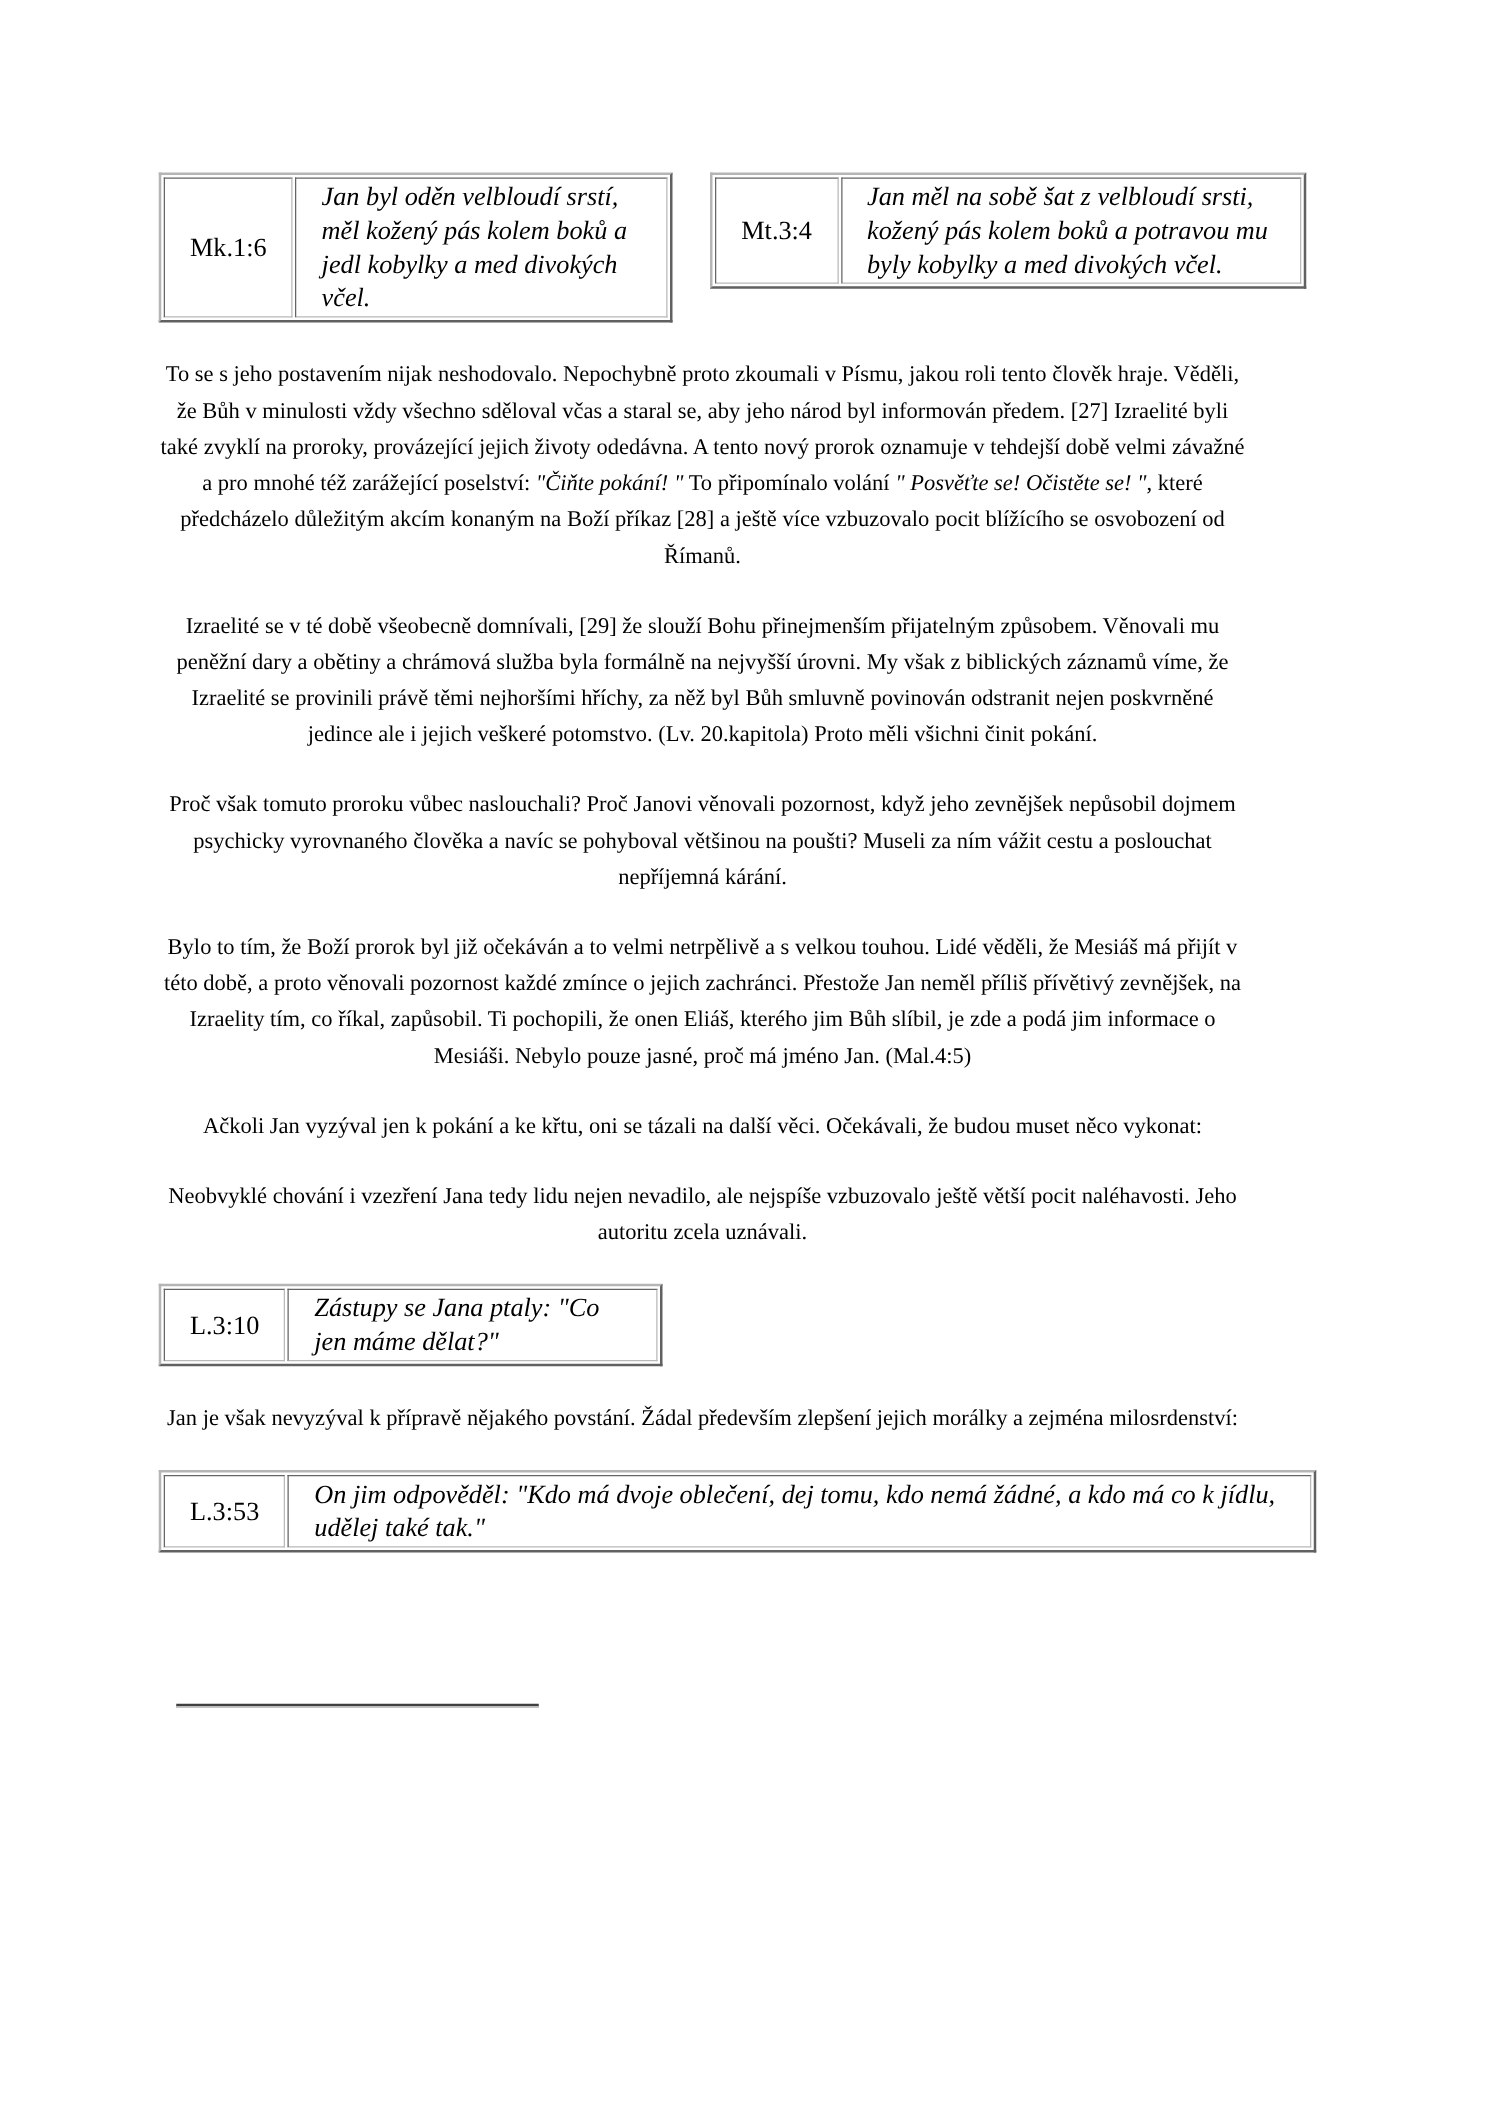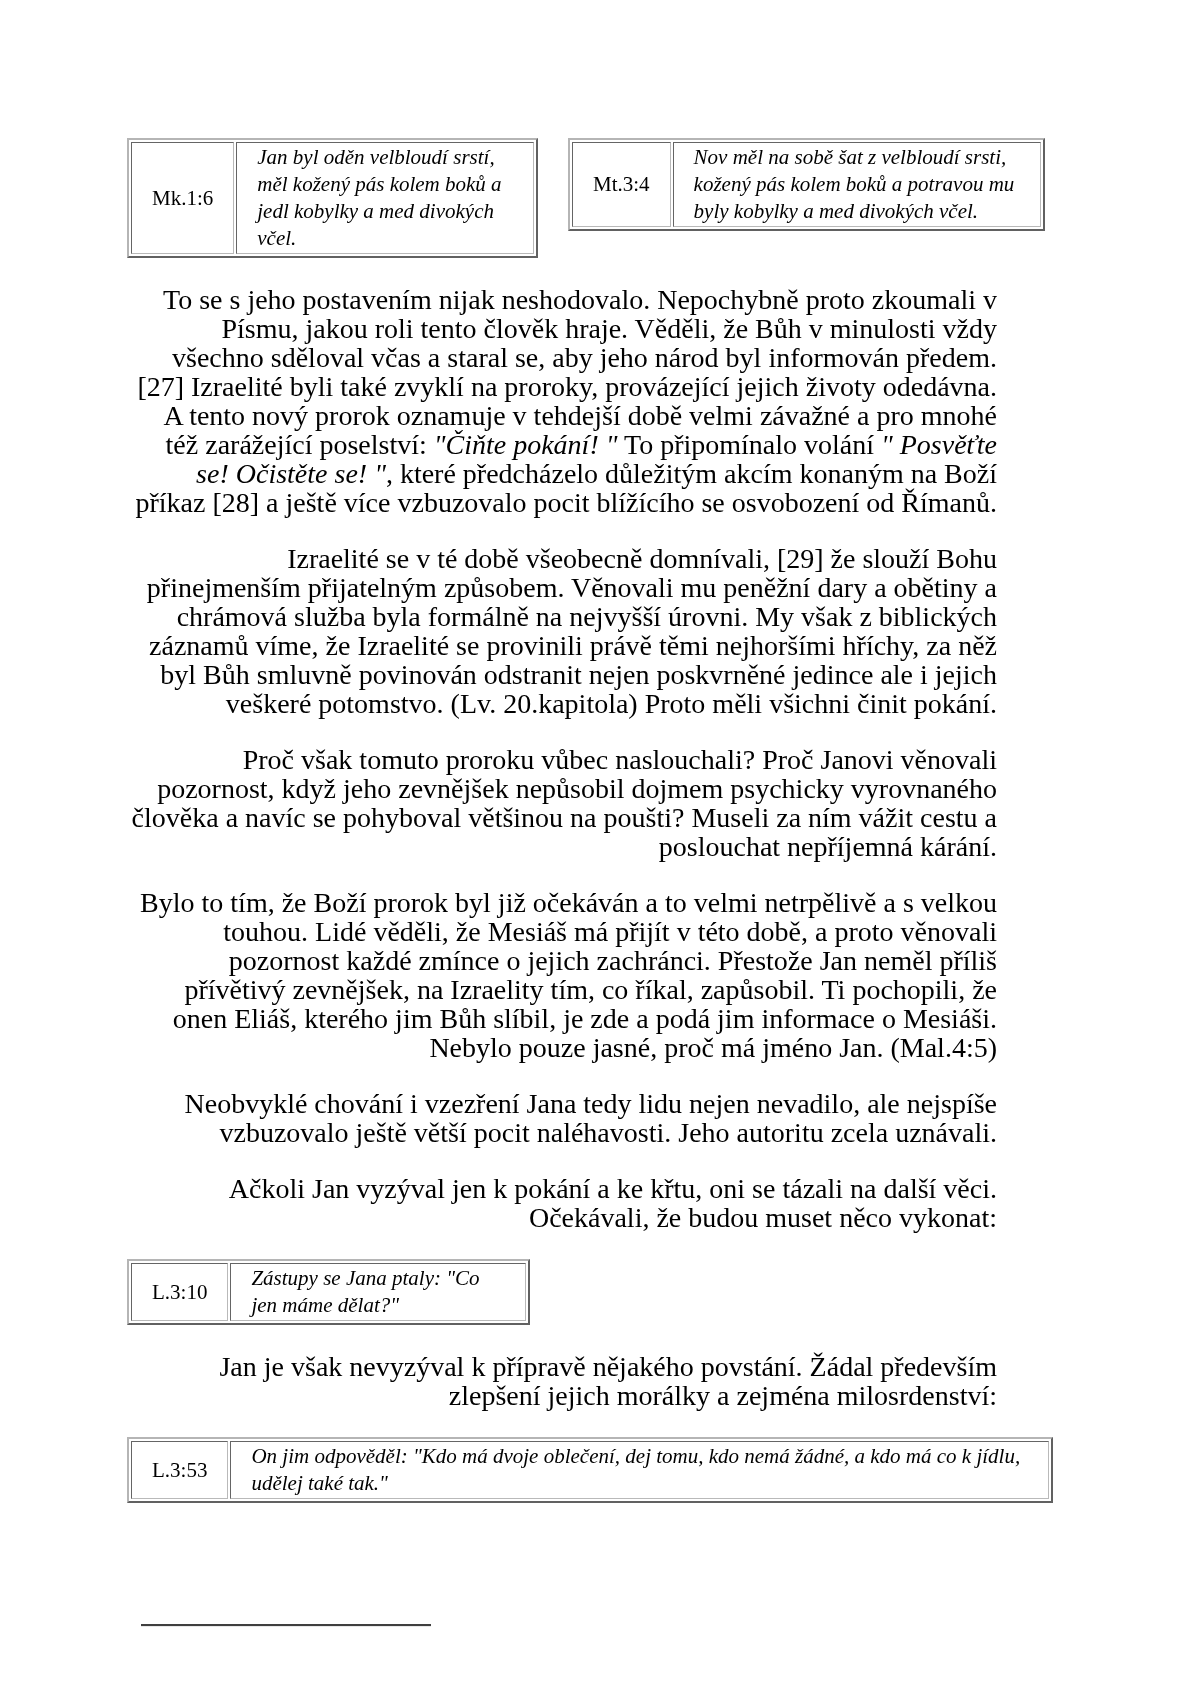--- a/index.html
+++ b/index.html
@@ -50,24 +50,24 @@
     width: 99%;
     font-style: italic;
   }
   .t-mk  { width: 411px; }
   .t-mt  { width: 477px; margin-left: 30px; }
   .t-l310 { width: 403px; margin: 0 0 27px 0; }
   .t-l311 { width: 926px; margin: 0; }
   
   p.body-par {
     width: 870px;
-    font-size: 28px;
+    font-size: 18px;
     line-height: 29px;
     margin: 0 0 27px 0;
-    text-align: right;
+    text-align: center;
   }
   p.body-par i { font-style: italic; }
   
   .footnote-sep {
     width: 290px;
     height: 2px;
     background: #3f3f3f;
     border-bottom: 1px solid #e8e8e8;
     margin: 121px 0 0 14px;
   }
@@ -83,32 +83,32 @@
         <tr>
           <td class="ref-cell">Mk.1:6</td>
           <td class="verse-cell">Jan byl oděn velbloudí srstí, měl kožený pás kolem boků a jedl kobylky a med divokých včel.</td>
         </tr>
       </tbody>
     </table>
     <table class="verse-table t-mt">
       <tbody>
         <tr>
           <td class="ref-cell">Mt.3:4</td>
-          <td class="verse-cell">Nov měl na sobě šat z velbloudí srsti, kožený pás kolem boků a potravou mu byly kobylky a med divokých včel.</td>
+          <td class="verse-cell">Jan měl na sobě šat z velbloudí srsti, kožený pás kolem boků a potravou mu byly kobylky a med divokých včel.</td>
         </tr>
       </tbody>
     </table>
   </div>
 
   <p class="body-par"><span>To se s jeho postavením nijak neshodovalo. Nepochybně proto zkoumali v Písmu, jakou roli tento člověk hraje. Věděli, že Bůh v minulosti vždy všechno sděloval včas a staral se, aby jeho národ byl informován předem. [27] Izraelité byli také zvyklí na proroky, provázející jejich životy odedávna. A tento nový prorok oznamuje v tehdejší době velmi závažné a pro mnohé též zarážející poselství: </span><i>"Čiňte pokání! "</i><span> To připomínalo volání </span><i>" Posvěťte se! Očistěte se! "</i><span>, které předcházelo důležitým akcím konaným na Boží příkaz [28] a ještě více vzbuzovalo pocit blížícího se osvobození od Římanů.</span></p>
   <p class="body-par"><span>Izraelité se v té době všeobecně domnívali, [29] že slouží Bohu přinejmenším přijatelným způsobem. Věnovali mu peněžní dary a obětiny a chrámová služba byla formálně na nejvyšší úrovni. My však z biblických záznamů víme, že Izraelité se provinili právě těmi nejhoršími hříchy, za něž byl Bůh smluvně povinován odstranit nejen poskvrněné jedince ale i jejich veškeré potomstvo. (Lv. 20.kapitola) Proto měli všichni činit pokání.</span></p>
   <p class="body-par"><span>Proč však tomuto proroku vůbec naslouchali? Proč Janovi věnovali pozornost, když jeho zevnějšek nepůsobil dojmem psychicky vyrovnaného člověka a navíc se pohyboval většinou na poušti? Museli za ním vážit cestu a poslouchat nepříjemná kárání.</span></p>
   <p class="body-par"><span>Bylo to tím, že Boží prorok byl již očekáván a to velmi netrpělivě a s velkou touhou. Lidé věděli, že Mesiáš má přijít v této době, a proto věnovali pozornost každé zmínce o jejich zachránci. Přestože Jan neměl příliš přívětivý zevnějšek, na Izraelity tím, co říkal, zapůsobil. Ti pochopili, že onen Eliáš, kterého jim Bůh slíbil, je zde a podá jim informace o Mesiáši. Nebylo pouze jasné, proč má jméno Jan. (Mal.4:5)</span></p>
+  <p class="body-par"><span>Ačkoli Jan vyzýval jen k pokání a ke křtu, oni se tázali na další věci. Očekávali, že budou muset něco vykonat:</span></p>
   <p class="body-par"><span>Neobvyklé chování i vzezření Jana tedy lidu nejen nevadilo, ale nejspíše vzbuzovalo ještě větší pocit naléhavosti. Jeho autoritu zcela uznávali.</span></p>
-  <p class="body-par"><span>Ačkoli Jan vyzýval jen k pokání a ke křtu, oni se tázali na další věci. Očekávali, že budou muset něco vykonat:</span></p>
 
   <table class="verse-table t-l310">
     <tbody>
       <tr>
         <td class="ref-cell">L.3:10</td>
         <td class="verse-cell">Zástupy se Jana ptaly: "Co jen máme dělat?"</td>
       </tr>
     </tbody>
   </table>
 

